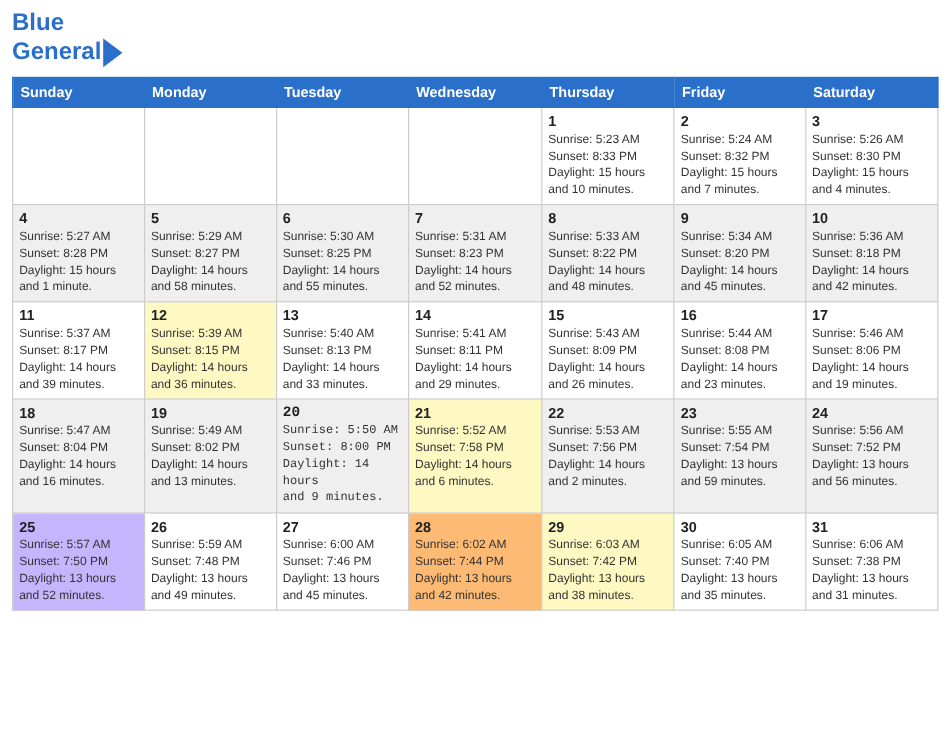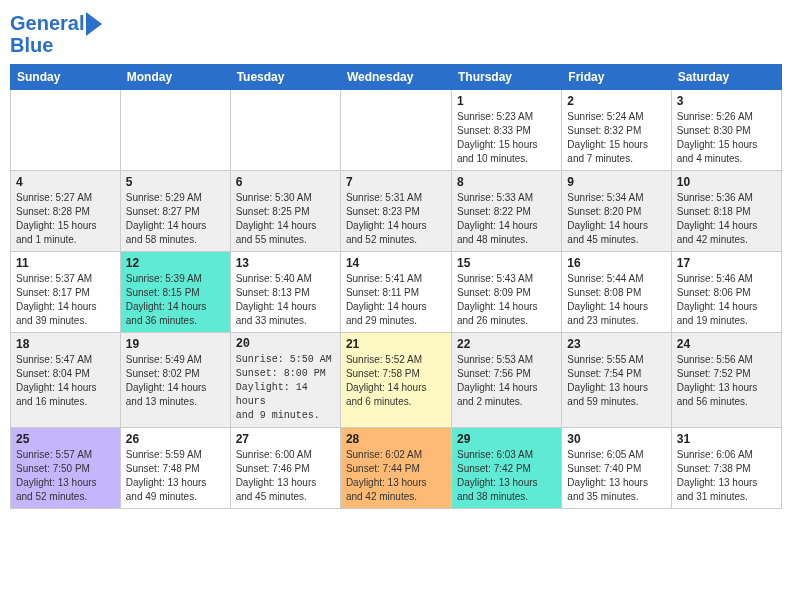--- a/index.html
+++ b/index.html
@@ -88,27 +88,27 @@
     .calendar tbody tr:nth-child(even) td {
       background: #efefef;
     }
   </style>
 </head>
 <body>
 
 <div class="header">
   <div class="logo">
     <div>
+      <div style="font-size:20px;font-weight:bold;color:#2a6fc9;line-height:1.1;margin-top:-2px;">Blue</div>
       <div style="display:flex;align-items:center;">
         <div style="font-size:20px;font-weight:bold;color:#333;line-height:1.1;">
           <span style="color:#2a6fc9;">General</span>
         </div>
         <div class="logo-arrow"></div>
       </div>
-      <div style="font-size:20px;font-weight:bold;color:#2a6fc9;line-height:1.1;margin-top:-2px;">Blue</div>
     </div>
   </div>
   <div class="title-block">
     <div class="month-title"></div>
     <div class="location"></div>
   </div>
 </div>
 
 <table class="calendar">
   <thead>
@@ -202,21 +202,21 @@
         </td>
       </tr>
       <tr>
         <td style="background: rgb(255, 255, 255);">
           <span class="day-num">11</span>
           <div class="day-info" style="white-space: pre-line;">Sunrise: 5:37 AM
 Sunset: 8:17 PM
 Daylight: 14 hours
 and 39 minutes.</div>
         </td>
-        <td style="background: #5eead4;">
+        <td style="background: #fef9c3;">
           <span class="day-num">12</span>
           <div class="day-info" style="white-space: pre-line;">Sunrise: 5:39 AM
 Sunset: 8:15 PM
 Daylight: 14 hours
 and 36 minutes.</div>
         </td>
         <td style="background: rgb(255, 255, 255);">
           <span class="day-num">13</span>
           <div class="day-info" style="white-space: pre-line;">Sunrise: 5:40 AM
 Sunset: 8:13 PM
@@ -325,21 +325,21 @@
 Daylight: 13 hours
 and 45 minutes.</div>
         </td>
         <td style="background: #fdba74;">
           <span class="day-num">28</span>
           <div class="day-info" style="white-space: pre-line;">Sunrise: 6:02 AM
 Sunset: 7:44 PM
 Daylight: 13 hours
 and 42 minutes.</div>
         </td>
-        <td style="background: #5eead4;">
+        <td style="background: #fef9c3;">
           <span class="day-num">29</span>
           <div class="day-info" style="white-space: pre-line;">Sunrise: 6:03 AM
 Sunset: 7:42 PM
 Daylight: 13 hours
 and 38 minutes.</div>
         </td>
         <td style="background: rgb(255, 255, 255);">
           <span class="day-num">30</span>
           <div class="day-info" style="white-space: pre-line;">Sunrise: 6:05 AM
 Sunset: 7:40 PM

